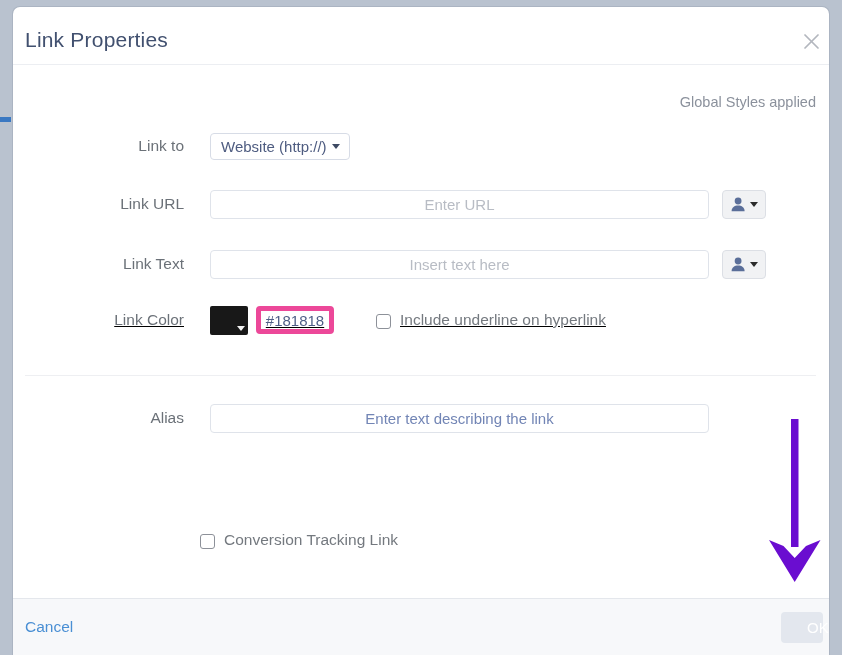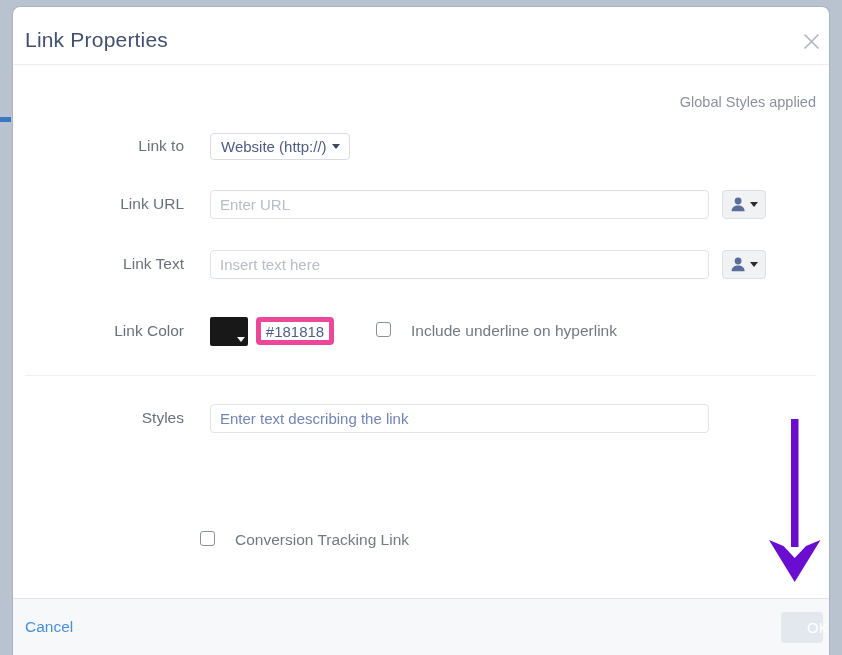--- a/index.html
+++ b/index.html
@@ -134,20 +134,21 @@
     height: 29px;
     box-sizing: border-box;
     border: 1px solid #dfe3ea;
     border-radius: 4px;
     background: #ffffff;
     font-family: "Liberation Sans", sans-serif;
     font-size: 15px;
     padding: 0 9px;
     outline: none;
     color: #737373;
+    text-align: center;
   }
   .text-input.wide  { width: 499px; }
   .text-input.gray-ph::placeholder  { color: #b8bcc4; opacity: 1; }
   .text-input.blue-ph::placeholder  { color: #7285b5; opacity: 1; }
 
   
   .person-button {
     width: 44px;
     height: 29px;
     margin-left: 13px;
@@ -207,22 +208,22 @@
     font-family: "Liberation Sans", sans-serif;
     font-size: 15px;
     color: #4f5f87;
     text-align: center;
     outline: none;
   }
 
   
   .checkbox-group {
     display: inline-flex;
-    align-items: flex-start;
-    gap: 20px;
+    align-items: flex-end;
+    gap: 9px;
     cursor: pointer;
   }
   .checkbox-box {
     width: 15px;
     height: 15px;
     border: 1.6px solid #8d9199;
     border-radius: 3px;
     background: #ffffff;
     box-sizing: border-box;
     flex: 0 0 auto;
@@ -335,38 +336,38 @@
       <input class="text-input wide gray-ph" type="text" placeholder="Insert text here" style="">
       <div class="person-button">
         <svg width="17" height="17" viewBox="0 0 17 17" aria-hidden="true">
           <circle cx="8.1" cy="5" r="3.4" fill="#5a6e99"></circle>
           <path d="M1.6 15.2c0-3.7 2.9-5.6 6.5-5.6s6.5 1.9 6.5 5.6z" fill="#5a6e99"></path>
         </svg>
         <span class="caret-tiny"></span>
       </div>
     </div>
 
-    <div class="form-row" style="top:251px;">
+    <div class="form-row" style="top:240px;text-decoration:underline;">
       <div class="row-label">Link Color</div>
       <div id="color-swatch">
         <span id="color-swatch-caret">
             <i></i>
           </span>
       </div>
       <input id="color-hex-input" type="text" value="#181818" style="">
       <div class="checkbox-group" style="margin-left:42px;">
         <span class="checkbox-box"></span>
         <span class="checkbox-label">Include underline on hyperlink</span>
       </div>
     </div>
 
     <div id="section-divider"></div>
 
     <div class="form-row" style="top:338px;">
-      <div class="row-label">Styles</div>
+      <div class="row-label">Alias</div>
       <input class="text-input wide blue-ph" type="text" placeholder="Enter text describing the link" style="">
     </div>
 
 
     <div class="form-row" style="top:457px;">
       <div class="row-label"></div>
       <div class="checkbox-group" style="margin-left:-10px;margin-top:6px;">
         <span class="checkbox-box"></span>
         <span class="checkbox-label">Conversion Tracking Link</span>
       </div>

